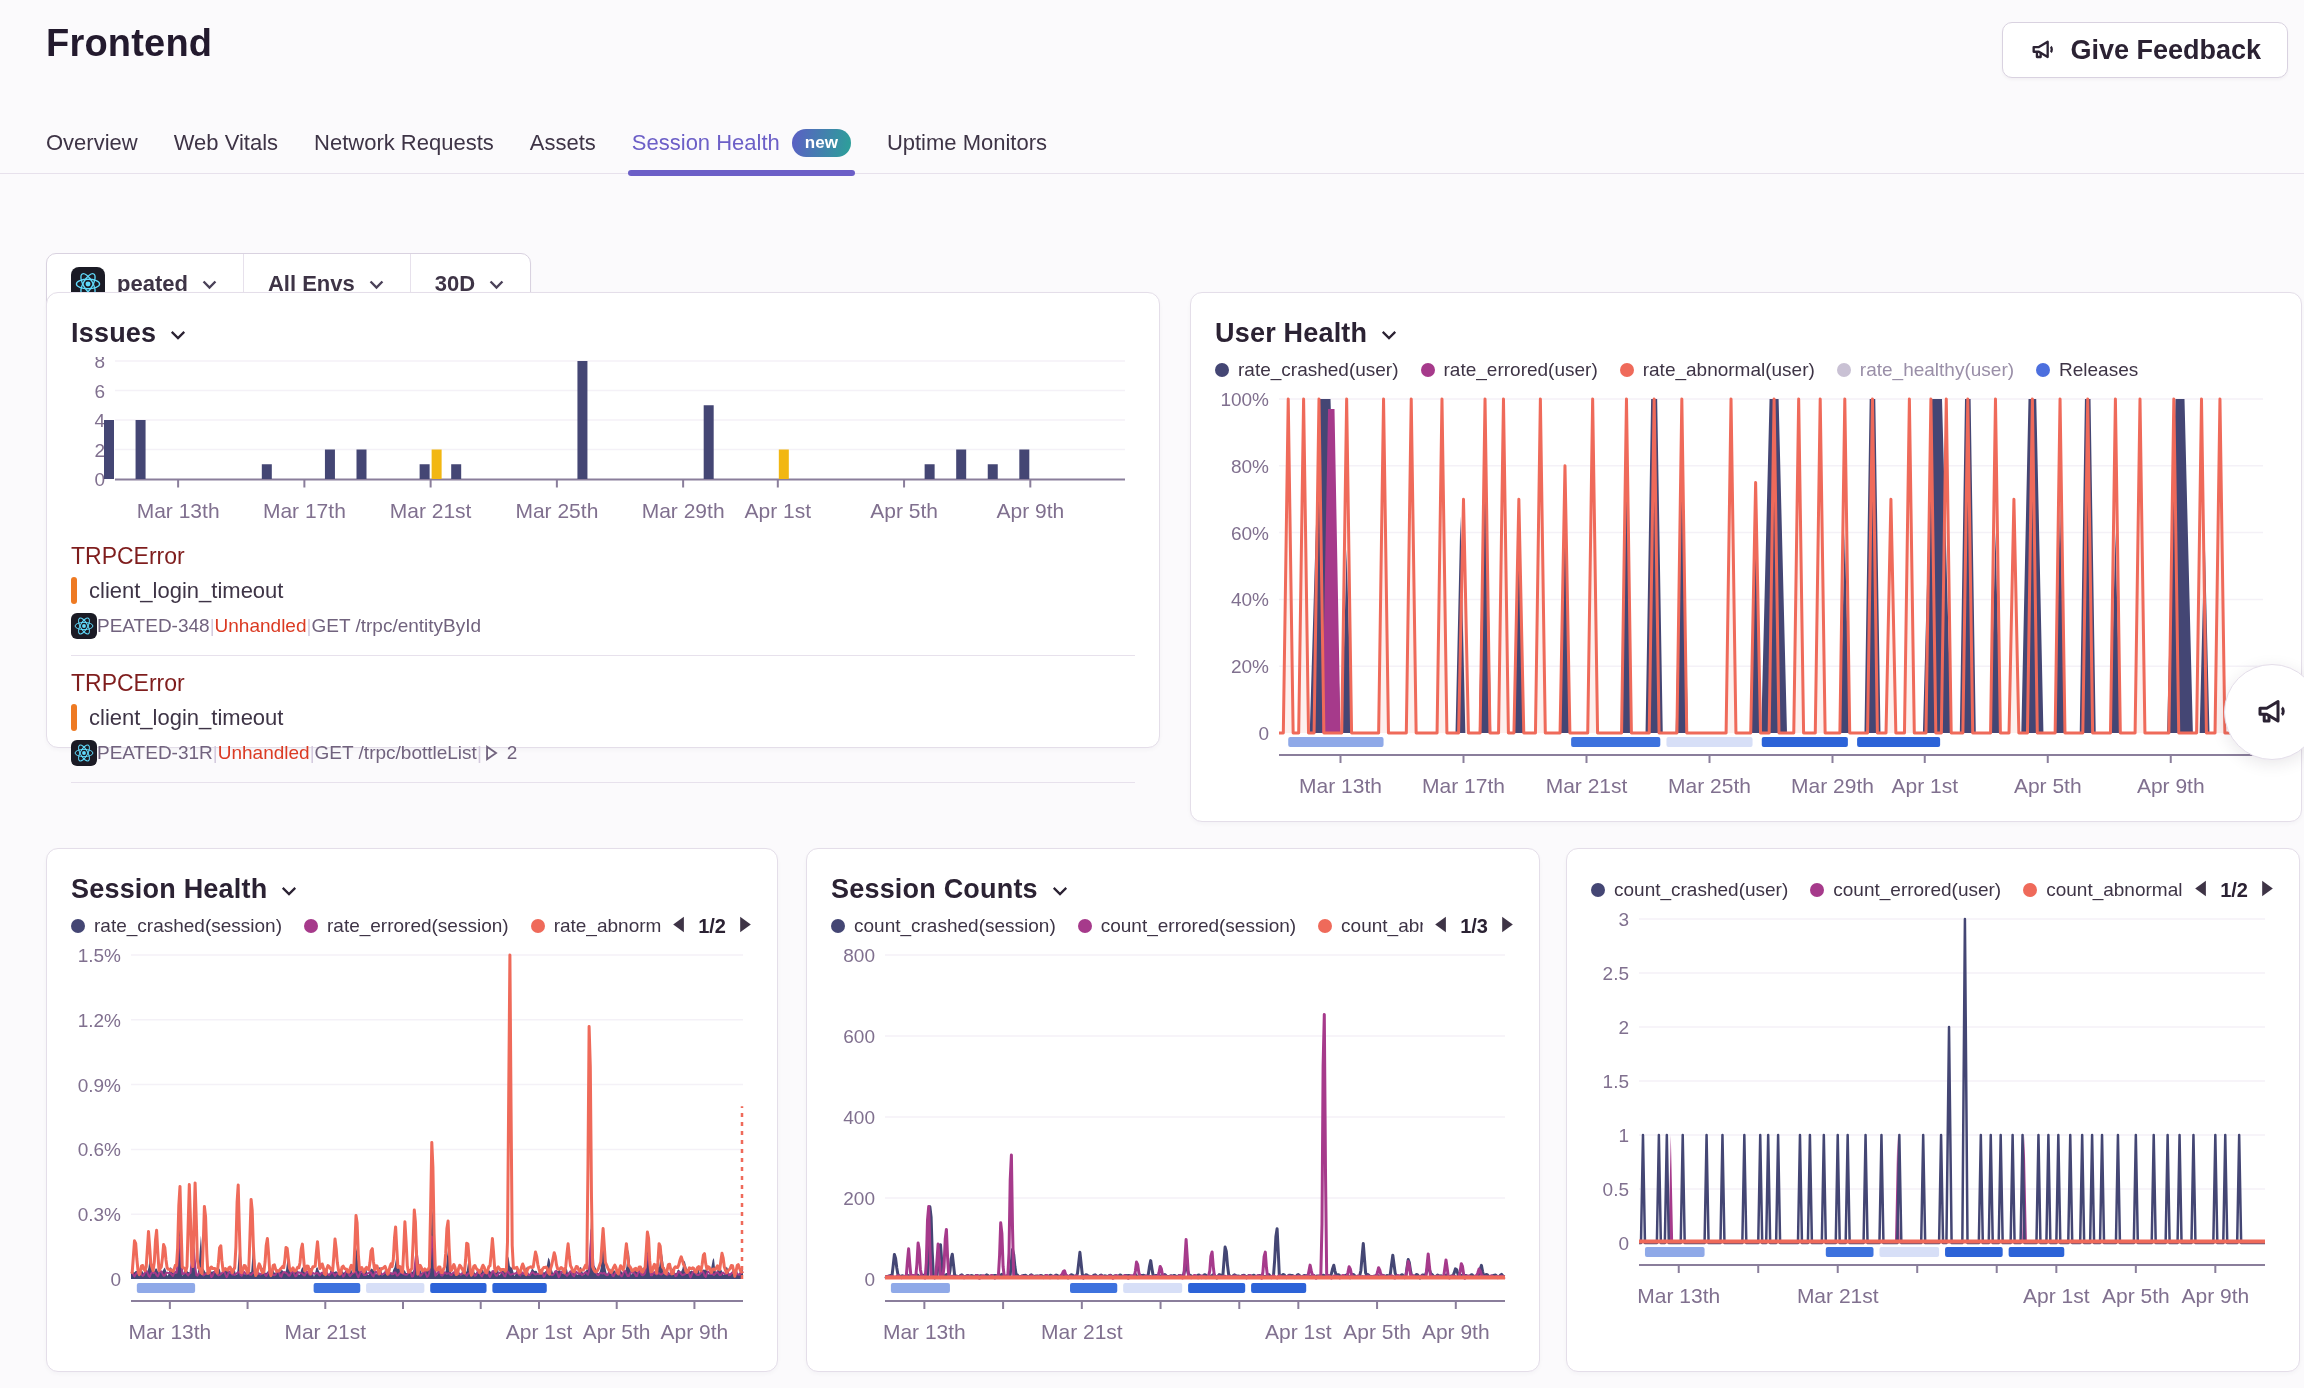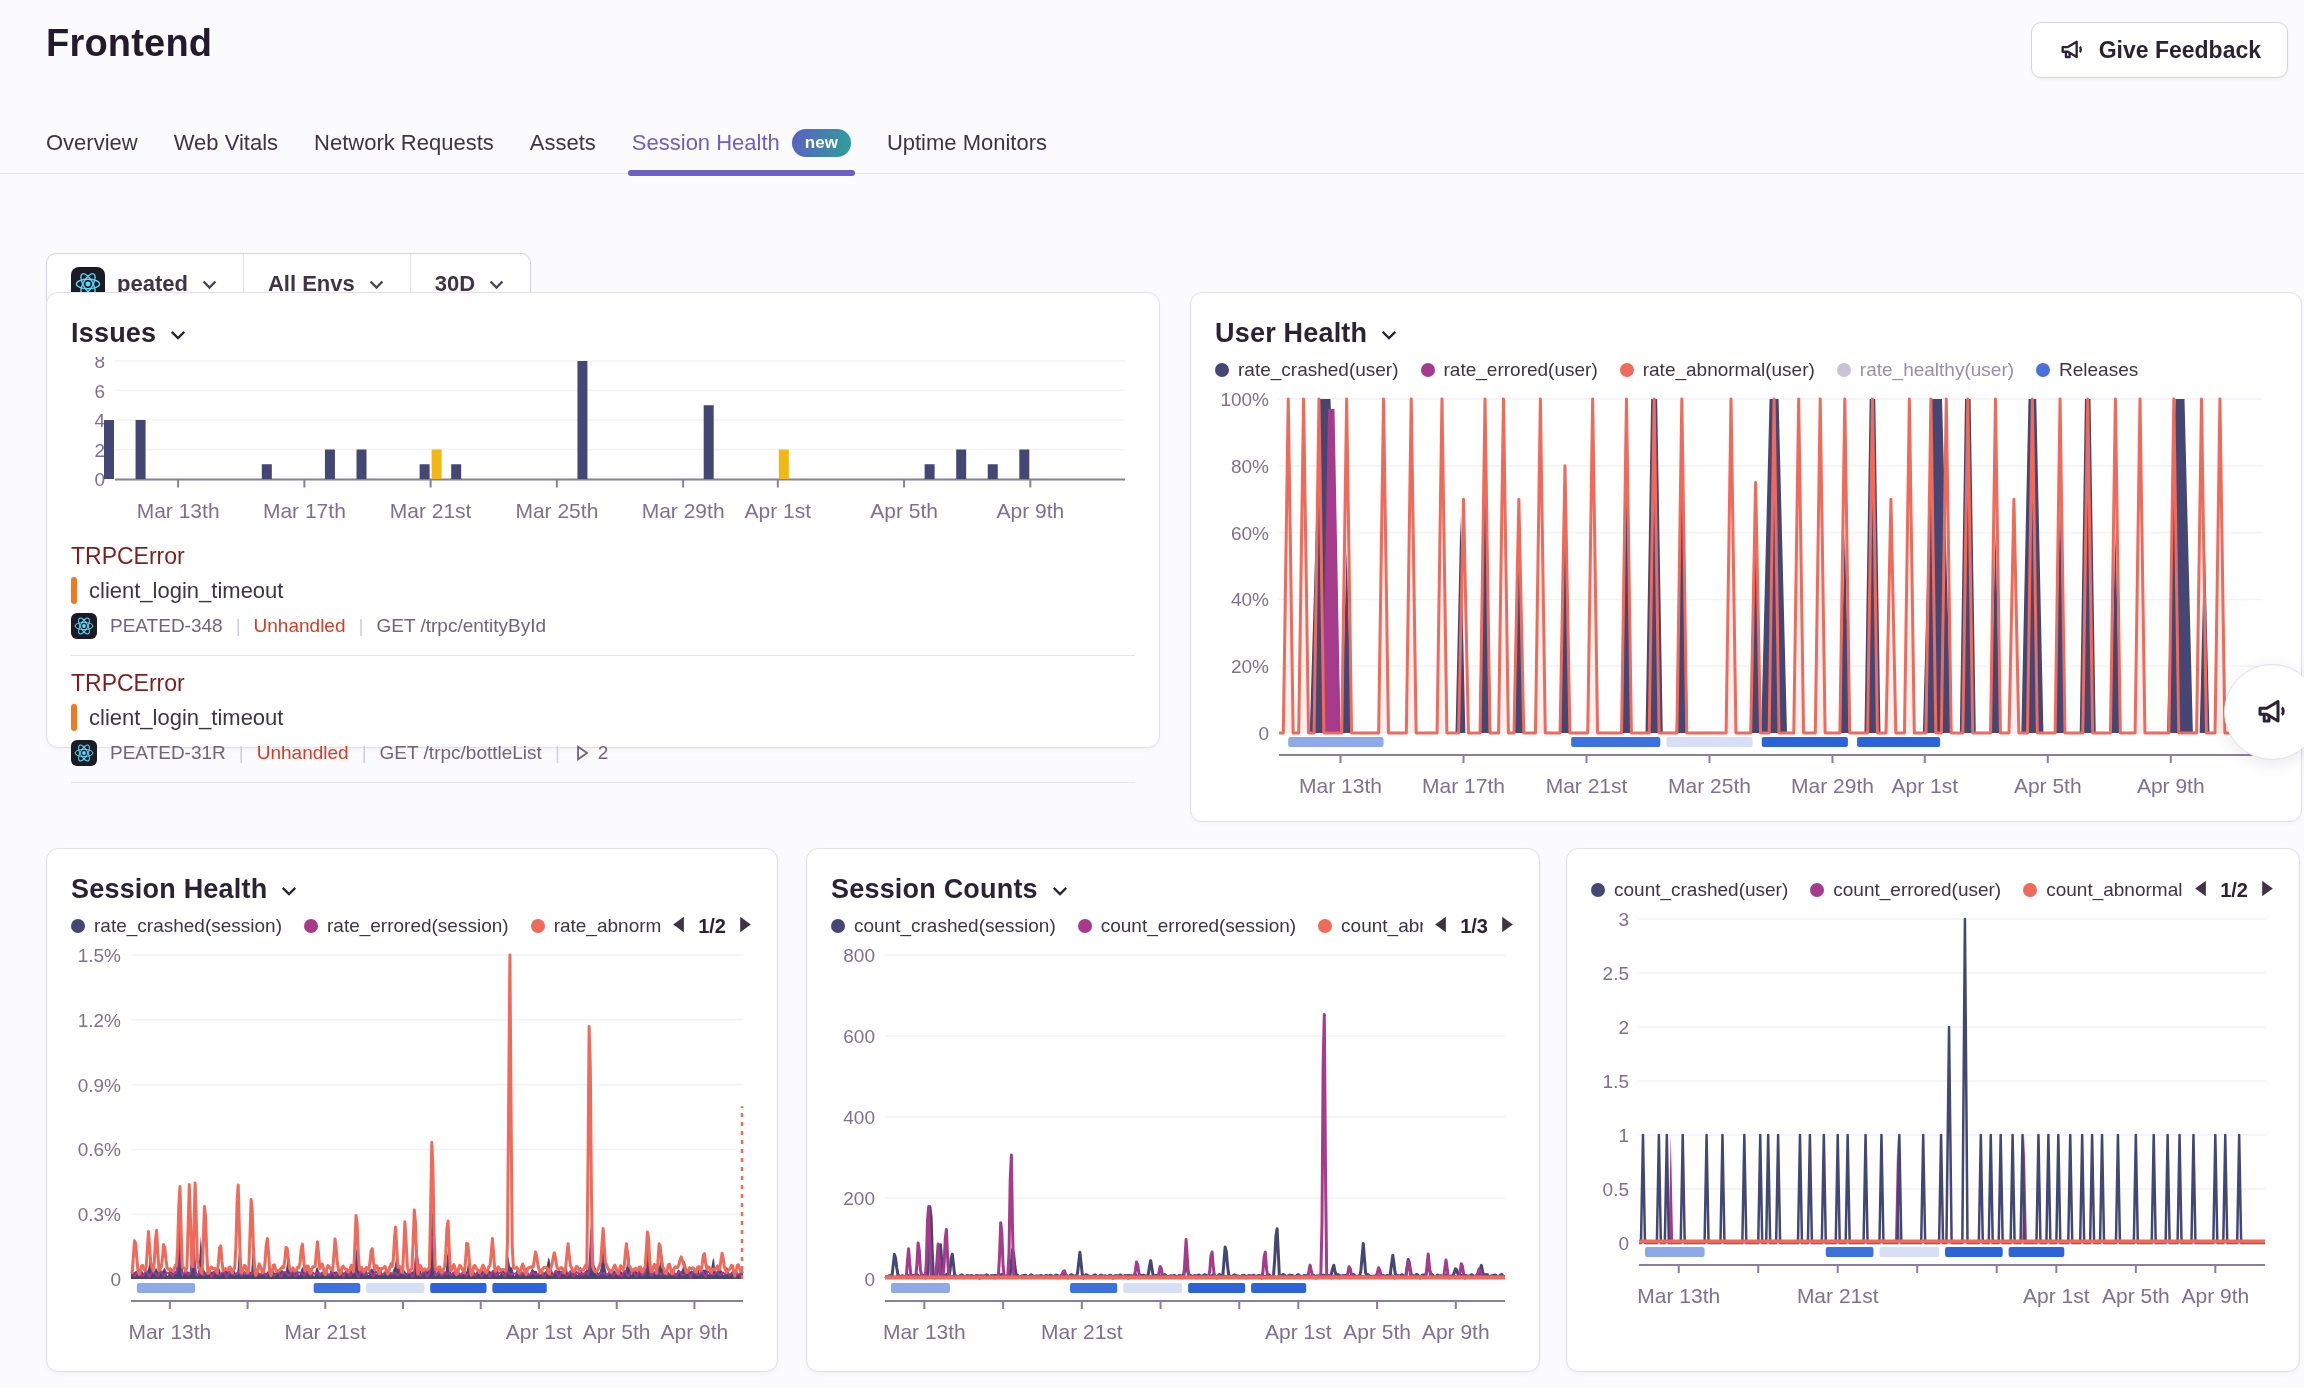--- a/index.html
+++ b/index.html
@@ -8,21 +8,21 @@
     font-family: "Liberation Sans", sans-serif;
     background:#FBFAFC; color:#2B2233;
     position:relative; overflow:hidden;
   }
   
   .page-title { position:absolute; left:46px; top:22px; font-size:38px; font-weight:700; color:#231A2E; letter-spacing:.2px; }
   .feedback-btn {
     position:absolute; right:16px; top:22px; height:56px;
     display:flex; align-items:center; gap:13px; padding:0 26px;
     background:#fff; border:1px solid #D9D2E0; border-radius:10px;
-    font-size:23px; font-weight:700; color:#2B2233; cursor:pointer;
+    font-size:27px; font-weight:700; color:#2B2233; cursor:pointer;
     box-shadow:0 2px 3px rgba(43,34,51,.04); font-family:inherit;
   }
   .feedback-btn svg { width:28px; height:28px; }
   
   .tabs { position:absolute; left:0; right:0; top:112px; height:62px; display:flex; align-items:center; gap:36px; padding:0 46px; border-bottom:1px solid #E7E1EC; }
   .tab { position:relative; height:100%; display:flex; align-items:center; gap:12px; font-size:22px; color:#3E3446; cursor:pointer; white-space:nowrap; }
   .tab.active { color:#6C5FC7; }
   .tab.active::after { content:""; position:absolute; left:-4px; right:-4px; bottom:-3px; height:6px; border-radius:3px; background:#6C5FC7; }
   .badge-new { display:inline-block; padding:4px 13px; border-radius:999px; font-size:17px; font-weight:600; color:#fff; background:linear-gradient(100deg,#5C5EC5 0%,#2BA198 100%); }
   
@@ -51,21 +51,21 @@
   .pager svg { width:15px; height:19px; cursor:pointer; }
   .chart-box { position:relative; width:100%; }
   #chart-issues { height:172px; margin-top:6px; }
   #chart-user_health { height:414px; margin-top:8px; }
   #chart-session_health, #chart-session_counts, #chart-user_counts { height:404px; margin-top:8px; }
   
   .issue { margin-top:14px; }
   .issue-type { font-size:23px; font-weight:400; color:#7f1d1d; cursor:pointer; }
   .issue-msg { display:flex; align-items:center; gap:12px; margin-top:7px; font-size:22px; color:#3E3446; }
   .lvl-bar { width:6px; height:27px; border-radius:3px; background:#EE7A23; flex:none; }
-  .issue-meta { display:flex; align-items:center; gap:13px; margin-top:9px; font-size:19px; color:#71637E; }
+  .issue-meta { display:flex; align-items:center; margin-top:9px; font-size:19px; color:#71637E; }
   .mini-chip { width:26px; height:26px; border-radius:6px; background:#1B1B25; display:flex; align-items:center; justify-content:center; flex:none; }
   .mini-chip svg { width:20px; height:20px; }
   .sep { color:#D4CBDE; }
   .unhandled { color:#DB3A23; font-weight:500; }
   .events { display:flex; align-items:center; gap:7px; }
   .events svg { width:18px; height:18px; stroke:#71637E; }
   .issue-divider { height:1px; background:#E7E1EC; margin-top:16px; }
   
   .fab { position:absolute; left:2224px; top:664px; width:96px; height:96px; border-radius:50%; background:#fff; border:1px solid #E4DEEA; box-shadow:0 4px 16px rgba(43,34,51,.10); display:flex; align-items:center; justify-content:center; cursor:pointer; }
   .fab svg { width:36px; height:36px; }

